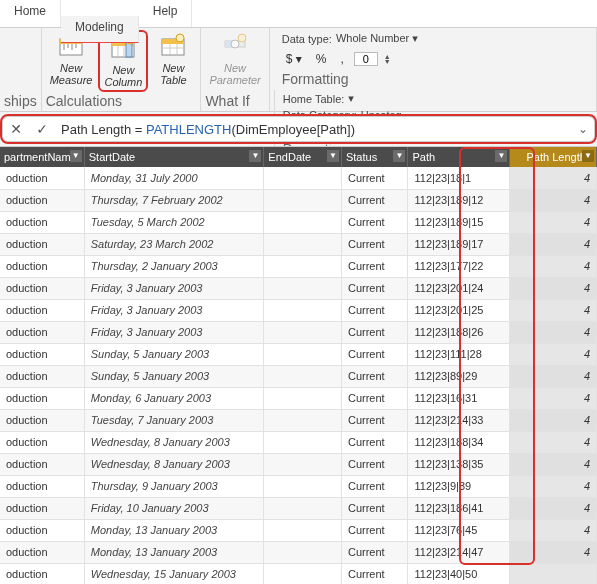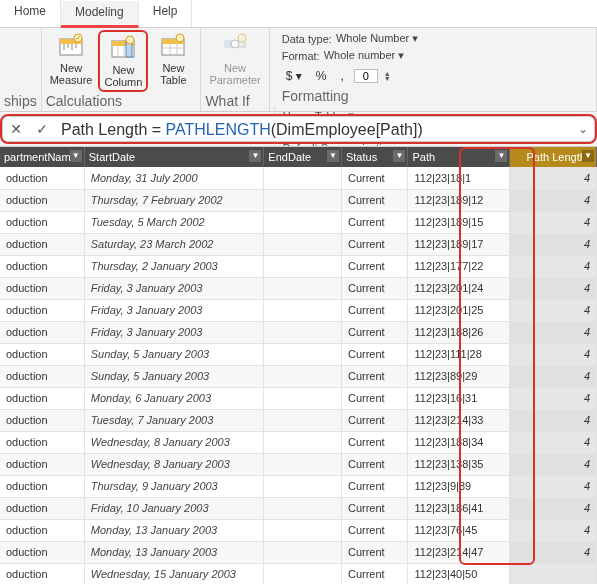--- a/index.html
+++ b/index.html
@@ -1,44 +1,44 @@
 <!DOCTYPE html>
 <html><head>
 <meta charset="utf-8">
 <style>
 * { margin: 0; padding: 0; box-sizing: border-box; font-family: "Segoe UI", Tahoma, sans-serif; }
 body { width: 597px; height: 584px; background: #f3f3f3; overflow: hidden; font-size: 12px; color: #333; }
 
 .tabs { display: flex; background: #fff; border-bottom: 1px solid #d0d0d0; height: 28px; }
 .tab { padding: 4px 14px; cursor: pointer; color: #444; border-right: 1px solid #e6e6e6; }
-.tab.active { background: #f3f3f3; border-bottom: 3px solid #ef4444; position: relative; top: 1px; }
+.tab.active { background: #f3f3f3; border-bottom: 1px solid #ef4444; position: relative; top: 16px; }
 
 .ribbon { display: flex; background: #f3f3f3; height: 84px; border-bottom: 1px solid #d0d0d0; }
 .group { display: flex; flex-direction: column; border-right: 1px solid #d8d8d8; padding: 2px 4px 1px; }
-.group-items { display: flex; flex: 1; align-items: flex-start; gap: 2px; }
+.group-items { display: flex; flex: 1; align-items: flex-start; gap: 2px; font-style: italic; }
 .group-label { font-size: 14px; color: #666; text-align: left; padding-bottom: 1px; }
 .rbtn { display: flex; flex-direction: column; align-items: center; padding: 2px 4px; cursor: pointer; min-width: 46px; }
 .rbtn-icon { width: 28px; height: 28px; margin-bottom: 2px; display: flex; align-items: center; justify-content: center; }
 .rbtn-label { font-size: 11px; text-align: center; line-height: 12px; color: #333; }
 .rbtn.disabled { opacity: 0.5; cursor: default; }
 .rbtn.highlighted { border: 2px solid #d9302c; border-radius: 6px; }
 
 .props-group { flex: 1; display: flex; }
 .props-col { padding: 2px 8px; display: flex; flex-direction: column; gap: 4px; font-size: 11px; }
 .prop-row { display: flex; align-items: flex-end; gap: 4px; color: #444; white-space: nowrap; }
 .prop-row .dd { color: #444; cursor: pointer; }
 .fmt-toolbar { display: flex; gap: 6px; align-items: center; margin-top: 2px; }
 .fmt-btn { padding: 1px 4px; cursor: pointer; font-size: 12px; }
 .fmt-input { width: 24px; border: 1px solid #bbb; font-size: 11px; text-align: center; background: #fff; }
 .spin { display: inline-flex; flex-direction: column; line-height: 5px; font-size: 7px; color: #555; }
 
 .formula-bar { display: flex; align-items: center; background: #fff; border: 1px solid #ccc; height: 26px; margin: 4px 2px; border-radius: 2px; position: relative; }
 .formula-bar.highlighted { outline: 2px solid #d9302c; border-radius: 6px; }
 .fb-btn { width: 26px; text-align: center; font-size: 14px; color: #555; cursor: pointer; }
-.fb-input { flex: 1; padding: 2px 6px; font-family: Consolas, monospace; font-size: 16px; border: none; outline: none; }
+.fb-input { flex: 1; padding: 2px 6px; font-family: Consolas, monospace; font-size: 13px; border: none; outline: none; }
 .fb-input .fn { color: #2564b3; }
 .fb-expand { width: 22px; text-align: center; cursor: pointer; color: #666; }
 
 .grid { overflow: auto; background: #fff; border-top: 1px solid #ccc; }
 table { border-collapse: collapse; width: 100%; table-layout: fixed; }
 th { background: #4b4b4b; color: #fff; font-weight: 400; font-size: 11px; text-align: left; padding: 3px 4px; border-right: 1px solid #666; position: relative; height: 20px; white-space: nowrap; overflow: hidden; }
 th.sel { background: #b58a1a; padding-left: 16px; }
 th .dd-arrow { position: absolute; right: 2px; top: 3px; width: 12px; height: 12px; background: #6a6a6a; color: #fff; font-size: 8px; text-align: center; line-height: 12px; cursor: pointer; }
 th.sel .dd-arrow { background: #8c6a14; }
 td { border-bottom: 1px solid #e2e2e2; border-right: 1px solid #e2e2e2; padding: 3px 6px; font-size: 11px; color: #333; height: 22px; white-space: nowrap; overflow: hidden; }
@@ -123,24 +123,20 @@
 Parameter</div>
       </div>
     </div>
     <div class="group-label">What If</div>
   </div>
   <div class="group props-group">
     <div class="props-col" style="flex:1">
       <div class="prop-row">
         <span>Data type:</span>
         <span class="dd"><span>Whole Number</span> ▾</span>
-      </div>
-      <div class="prop-row">
-        <span>Format:</span>
-        <span class="dd"><span>Whole number</span> ▾</span>
       </div>
       <div class="fmt-toolbar">
         <span class="fmt-btn"><span>$</span> ▾</span>
         <span class="fmt-btn">%</span>
         <span class="fmt-btn">,</span>
         <input class="fmt-input" value="0" style="">
         <span class="spin">
             <span>▲</span>
             <span>▼</span>
           </span>

